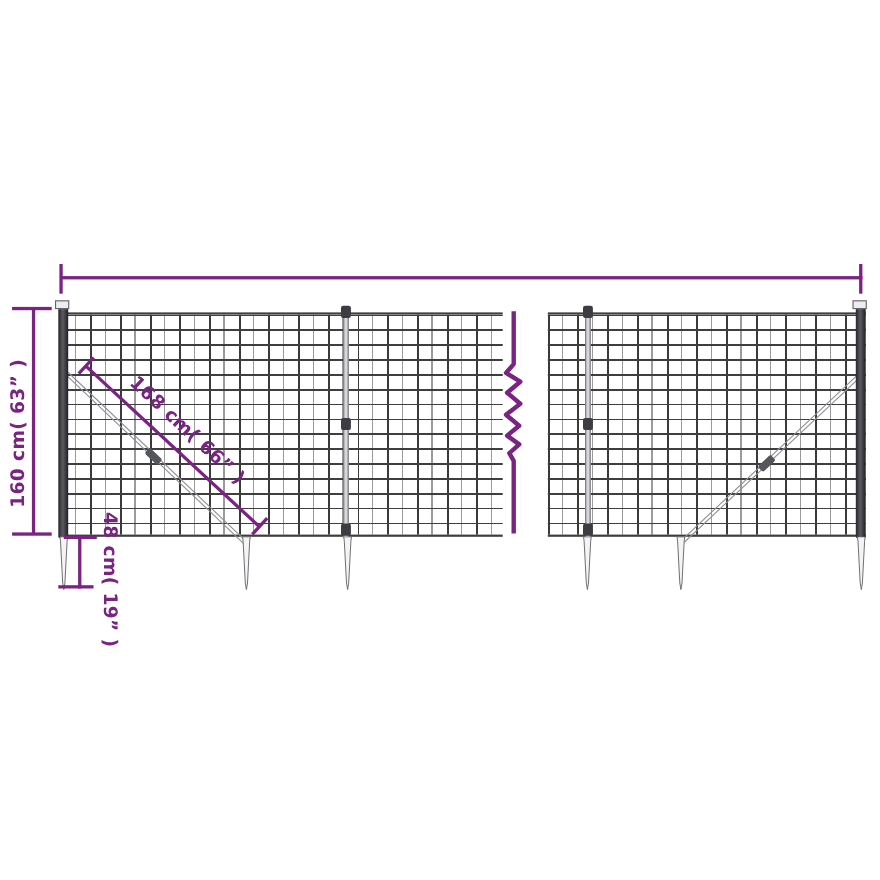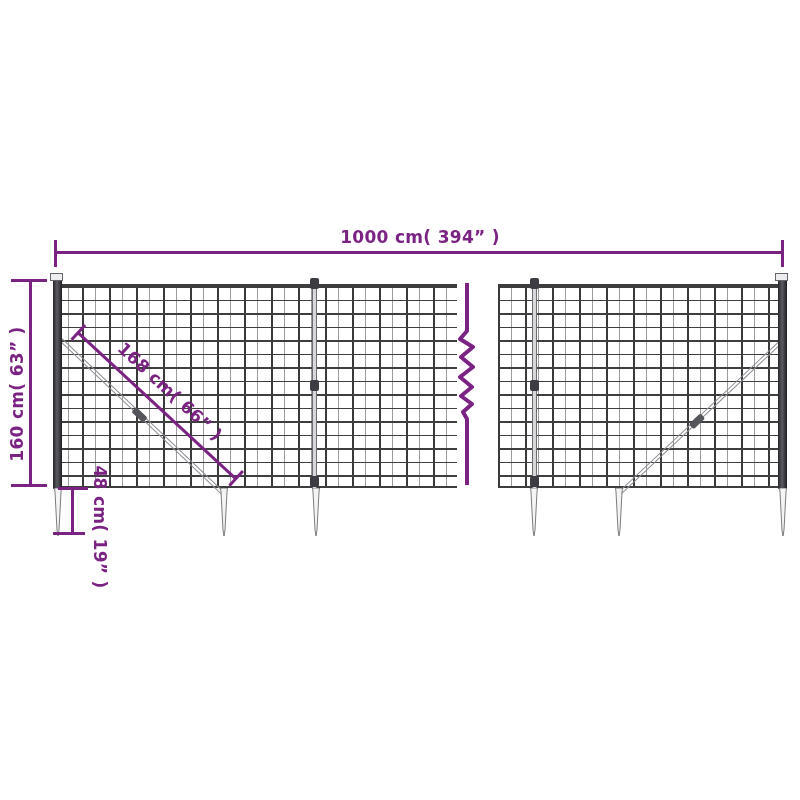--- a/index.html
+++ b/index.html
@@ -53,21 +53,20 @@
   .brace-left .turnbuckle{left:104px;} .brace-right .turnbuckle{left:98px;}
   
   .spike{position:absolute;top:488px;width:12px;height:50px;}
   .break-svg{position:absolute;left:455px;top:283px;width:24px;height:202px;}
 </style>
 </head>
 <body>
 
 <div class="canvas" style="--accent: #7b2383;">
 
-  <div class="dim-label center-x" style="left:420px;top:229px;">1000 cm( 394” )</div>
   <div class="dl" style="left:55px;top:251px;width:729px;height:3px;"></div>
   <div class="dl" style="left:54px;top:240px;width:3px;height:27px;"></div>
   <div class="dl" style="left:781px;top:240px;width:3px;height:27px;"></div>
 
   <div class="dim-label rot-ccw" style="left:17px;top:394px;">160 cm( 63” )</div>
   <div class="dl" style="left:29px;top:281px;width:3px;height:205px;"></div>
   <div class="dl" style="left:11px;top:279px;width:36px;height:3px;"></div>
   <div class="dl" style="left:11px;top:484px;width:36px;height:3px;"></div>
 
   <div class="mesh mesh-left"></div>

